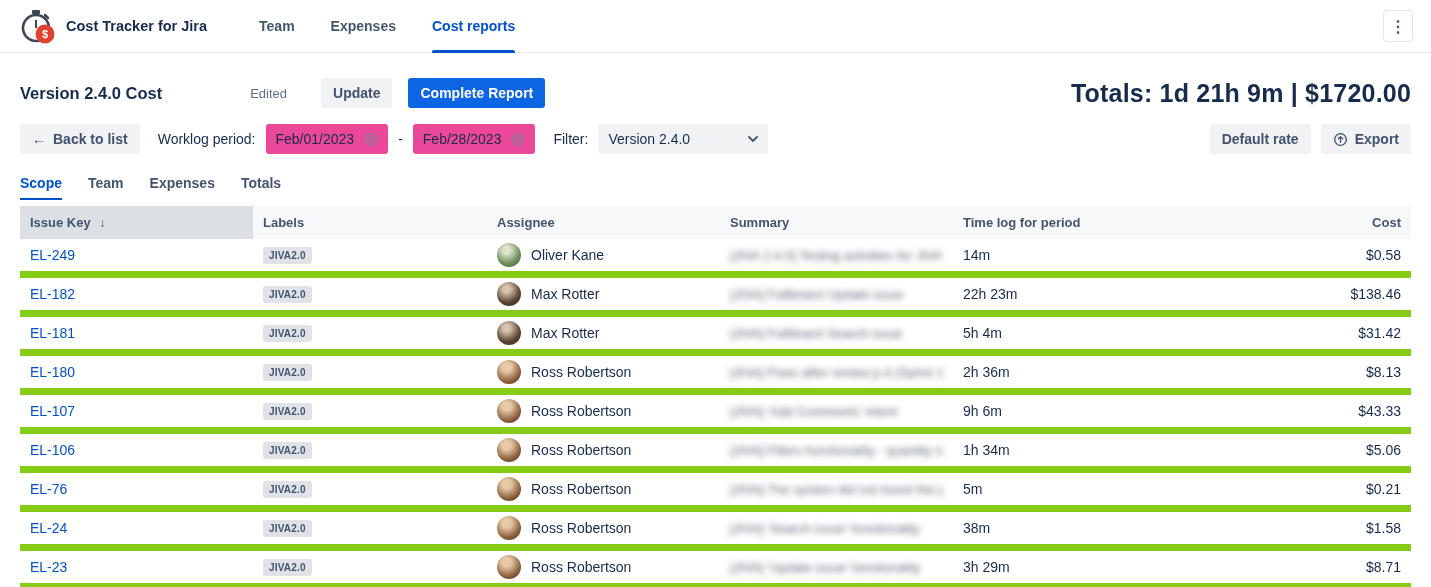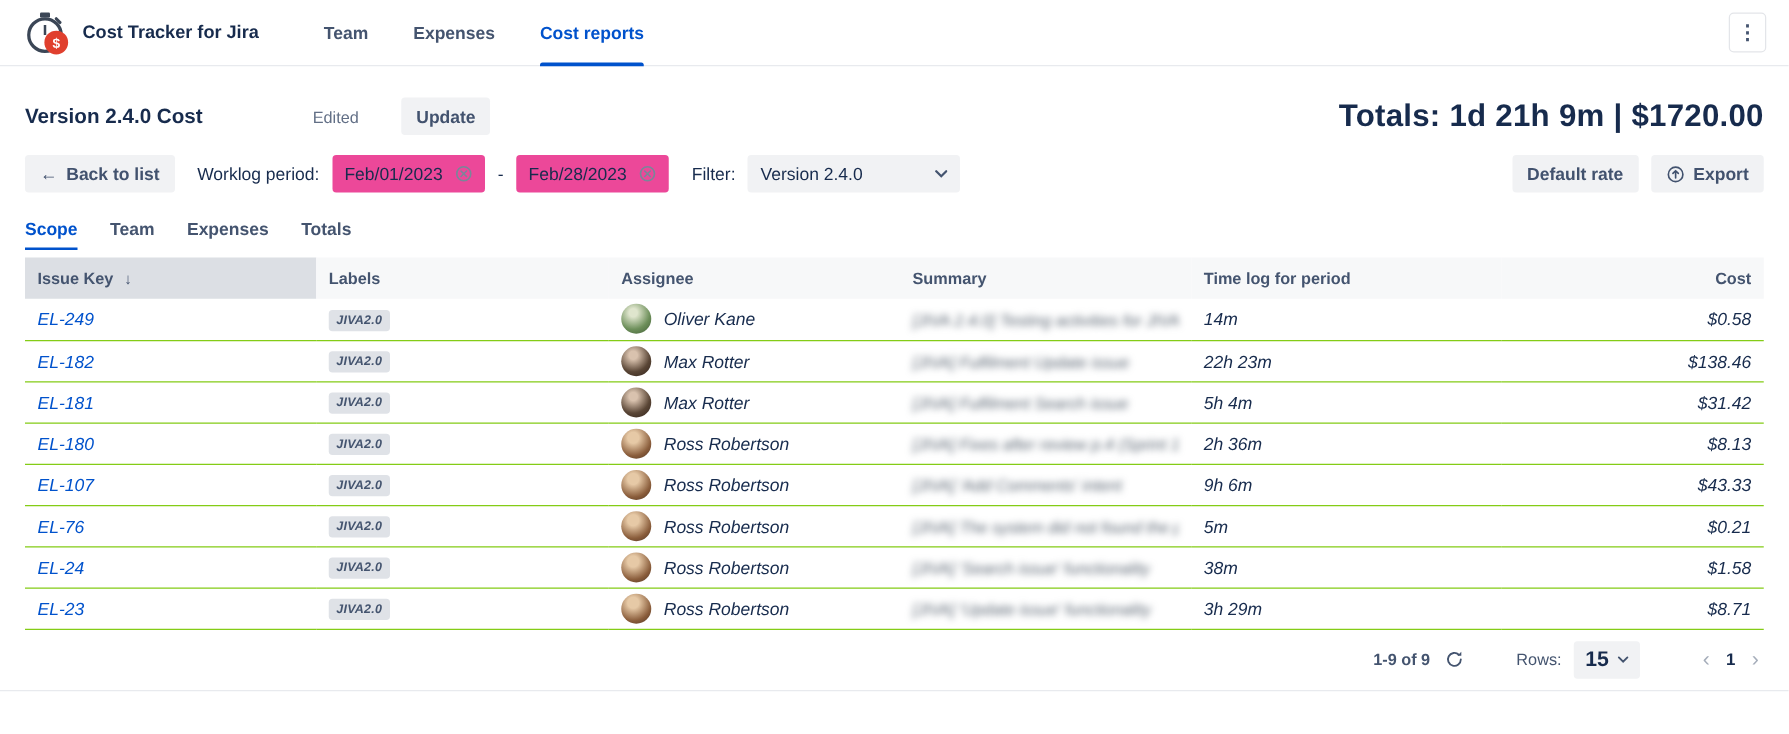--- a/index.html
+++ b/index.html
@@ -44,21 +44,21 @@
   .sub-tab { font-size: 14px; font-weight: 600; color: #44546F; padding-bottom: 7px; cursor: pointer; }
   .sub-tab.active { color: #0052CC; border-bottom: 2px solid #0052CC; }
 
   
   .table-wrap { margin: 6px 20px 0 20px; }
   table { width: 100%; border-collapse: collapse; table-layout: fixed; }
   th { background: #F7F8F9; text-align: left; font-size: 13px; font-weight: 600; color: #44546F; padding: 9px 10px; white-space: nowrap; }
   th.sorted { background: #DCDFE4; }
   th:last-child { text-align: right; }
   .sort-arrow { font-size: 12px; margin-left: 5px; color: #44546F; }
-  td { padding: 4px 10px; font-size: 14px; color: #172B4D; border-bottom: 1px solid #84cc16; height: 33px; white-space: nowrap; overflow: hidden; font-style: italic; }
+  td { padding: 4px 10px; font-size: 14px; color: #172B4D; border-bottom: 7px solid #84cc16; height: 33px; white-space: nowrap; overflow: hidden; }
   td:last-child { text-align: right; }
   .issue-link { color: #0052CC; text-decoration: none; cursor: pointer; }
   .badge { background: #DFE2E7; color: #44546F; font-size: 10px; font-weight: 700; padding: 3px 6px; border-radius: 3px; display: inline-block; line-height: 1.1; letter-spacing: .2px; }
   .assignee { display: flex; align-items: center; gap: 10px; }
   .avatar { width: 24px; height: 24px; border-radius: 50%; flex: none; display: inline-block; }
   .av-oliver { background: radial-gradient(circle at 40% 30%, #dfe5cd 15%, #6d8f5a 60%, #3f5b35 100%); }
   .av-max   { background: radial-gradient(circle at 40% 30%, #d9c2ae 15%, #5a4636 60%, #2e2018 100%); }
   .av-ross  { background: radial-gradient(circle at 40% 30%, #e6c9a6 20%, #8a5d3b 65%, #4a3020 100%); }
   .blurred { filter: blur(3px); color: #5a6572; font-size: 13px; display: inline-block; max-width: 100%; overflow: hidden; white-space: nowrap; vertical-align: middle; user-select: none; }
 
@@ -92,20 +92,21 @@
     <div class="nav-tab">Expenses</div>
     <div class="nav-tab active">Cost reports</div>
   </div>
   <button class="kebab-btn">⋮</button>
 </div>
 
 <div class="header-row">
   <div class="page-title">Version 2.4.0 Cost</div>
   <div class="edited">Edited</div>
   <button class="btn update-btn">Update</button>
+  <button class="btn btn-primary complete-btn">Complete Report</button>
   <div class="totals">Totals: 1d 21h 9m | $1720.00</div>
 </div>
 
 <div class="filter-row">
   <button class="btn">
     <span>←</span>
     <span>Back to list</span>
   </button>
   <span class="flabel">Worklog period:</span>
   <div class="date-chip">
@@ -234,20 +235,33 @@
             <div class="assignee">
               <span class="avatar av-ross"></span>
               <span>Ross Robertson</span>
             </div>
           </td>
         <td><span class="blurred">[JIVA] 'Add Comments' intent</span></td>
         <td>9h 6m</td>
         <td>$43.33</td>
       </tr>
       <tr>
+        <td><a class="issue-link">EL-106</a></td>
+        <td><span class="badge">JIVA2.0</span></td>
+        <td>
+            <div class="assignee">
+              <span class="avatar av-ross"></span>
+              <span>Ross Robertson</span>
+            </div>
+          </td>
+        <td><span class="blurred">[JIVA] Filters functionality - quantity is...</span></td>
+        <td>1h 34m</td>
+        <td>$5.06</td>
+      </tr>
+      <tr>
         <td><a class="issue-link">EL-76</a></td>
         <td><span class="badge">JIVA2.0</span></td>
         <td>
             <div class="assignee">
               <span class="avatar av-ross"></span>
               <span>Ross Robertson</span>
             </div>
           </td>
         <td><span class="blurred">[JIVA] The system did not found the pr...</span></td>
         <td>5m</td>

